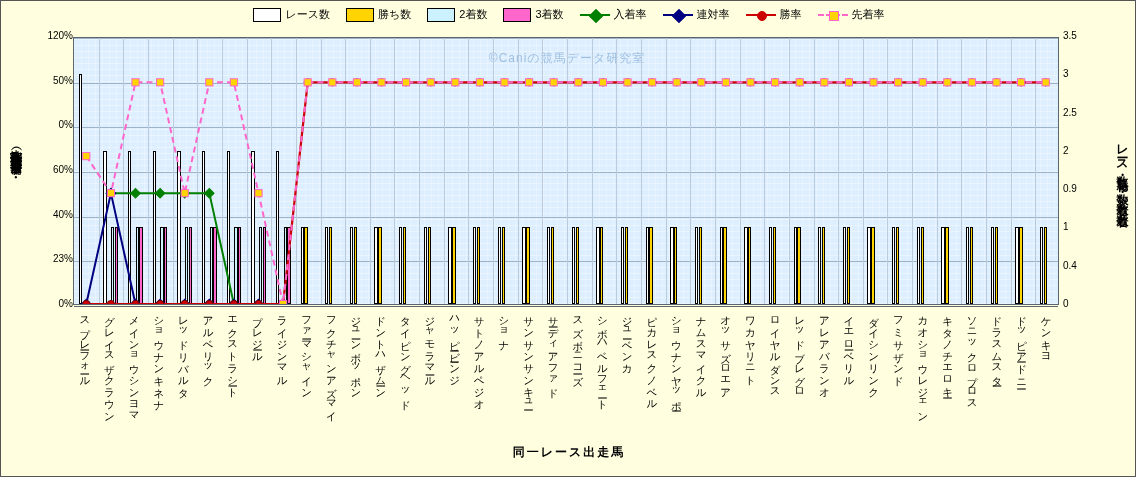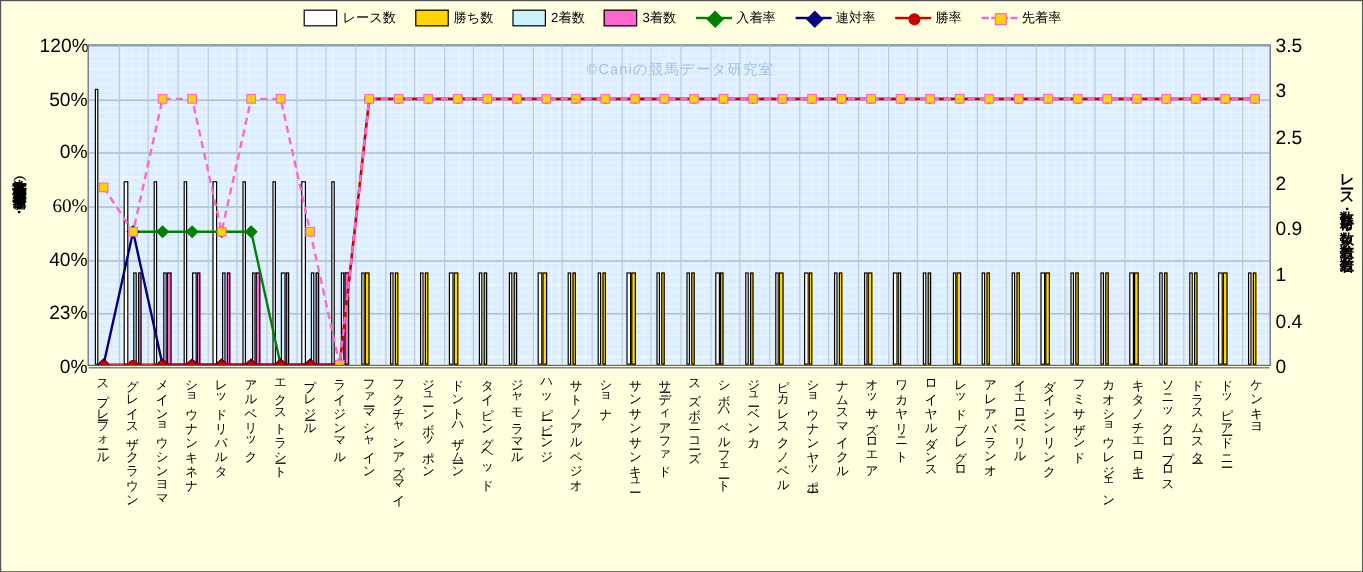--- a/index.html
+++ b/index.html
@@ -63,21 +63,21 @@
     writing-mode:vertical-rl;transform:rotate(180deg);white-space:nowrap;letter-spacing:1px;
   }
   #y-right-title{
     position:absolute;right:4px;top:36px;height:268px;width:18px;
     display:flex;align-items:center;justify-content:center;
     font-size:12px;font-weight:bold;
   }
   #y-right-title span{
     writing-mode:vertical-rl;white-space:nowrap;letter-spacing:1px;
   }
-  .ytick{position:absolute;font-size:16px;color:#000;}
+  .ytick{position:absolute;font-size:10px;color:#000;}
   .ytick-l{right:1062px;text-align:right;width:40px;}
   .ytick-r{left:1062px;text-align:left;width:40px;}
   
   #xlabels{position:absolute;left:72px;top:308px;width:986px;height:115px;}
   .xlab{
     position:absolute;top:0;
     font-size:10.5px;color:#000;
     writing-mode:vertical-rl;
     white-space:nowrap;
     letter-spacing:0px;
@@ -148,21 +148,21 @@
     <span>勝率・連対率・入着率・先着率（％）</span>
   </div>
   <div id="y-right-title">
     <span>レース数・勝ち数・2着数・3着数</span>
   </div>
 
   <div id="ticks-left">
       <div class="ytick ytick-l" style="top: 297px;">0%</div>
       <div class="ytick ytick-l" style="top: 252.333px;">23%</div>
       <div class="ytick ytick-l" style="top: 207.667px;">40%</div>
-      <div class="ytick ytick-l" style="top: 163px; font-family: Liberation Serif, serif;">60%</div>
+      <div class="ytick ytick-l" style="top: 163px;">60%</div>
       <div class="ytick ytick-l" style="top: 118.333px;">0%</div>
       <div class="ytick ytick-l" style="top: 73.6667px;">50%</div>
       <div class="ytick ytick-l" style="top: 29px;">120%</div>
     </div>
   <div id="ticks-right">
       <div class="ytick ytick-r" style="top: 297px;">0</div>
       <div class="ytick ytick-r" style="top: 258.714px;">0.4</div>
       <div class="ytick ytick-r" style="top: 220.429px;">1</div>
       <div class="ytick ytick-r" style="top: 182.143px;">0.9</div>
       <div class="ytick ytick-r" style="top: 143.857px;">2</div>
@@ -449,13 +449,14 @@
       <div class="xlab" style="left: 801.125px;">ダイシンリンク</div>
       <div class="xlab" style="left: 825.775px;">フミサザンド</div>
       <div class="xlab" style="left: 850.425px;">カオショウレジェン</div>
       <div class="xlab" style="left: 875.075px;">キタノチエロキー</div>
       <div class="xlab" style="left: 899.725px;">ソニックロプロス</div>
       <div class="xlab" style="left: 924.375px;">ドラスムスター</div>
       <div class="xlab" style="left: 949.025px;">ドッピアード ニー</div>
       <div class="xlab" style="left: 973.675px;">ケンキヨ</div>
     </div>
 
+  <div id="x-axis-title">同一レース出走馬</div>
 </div>
 
 </body></html>

